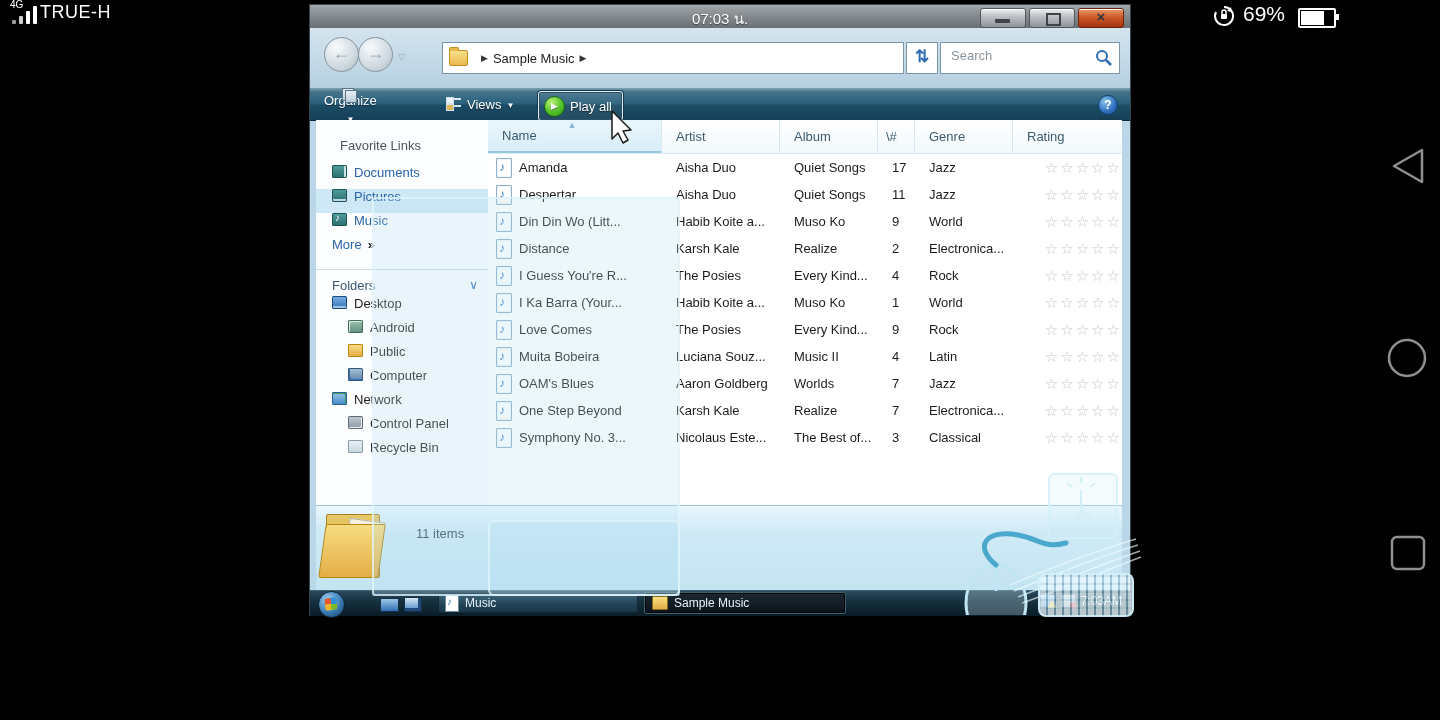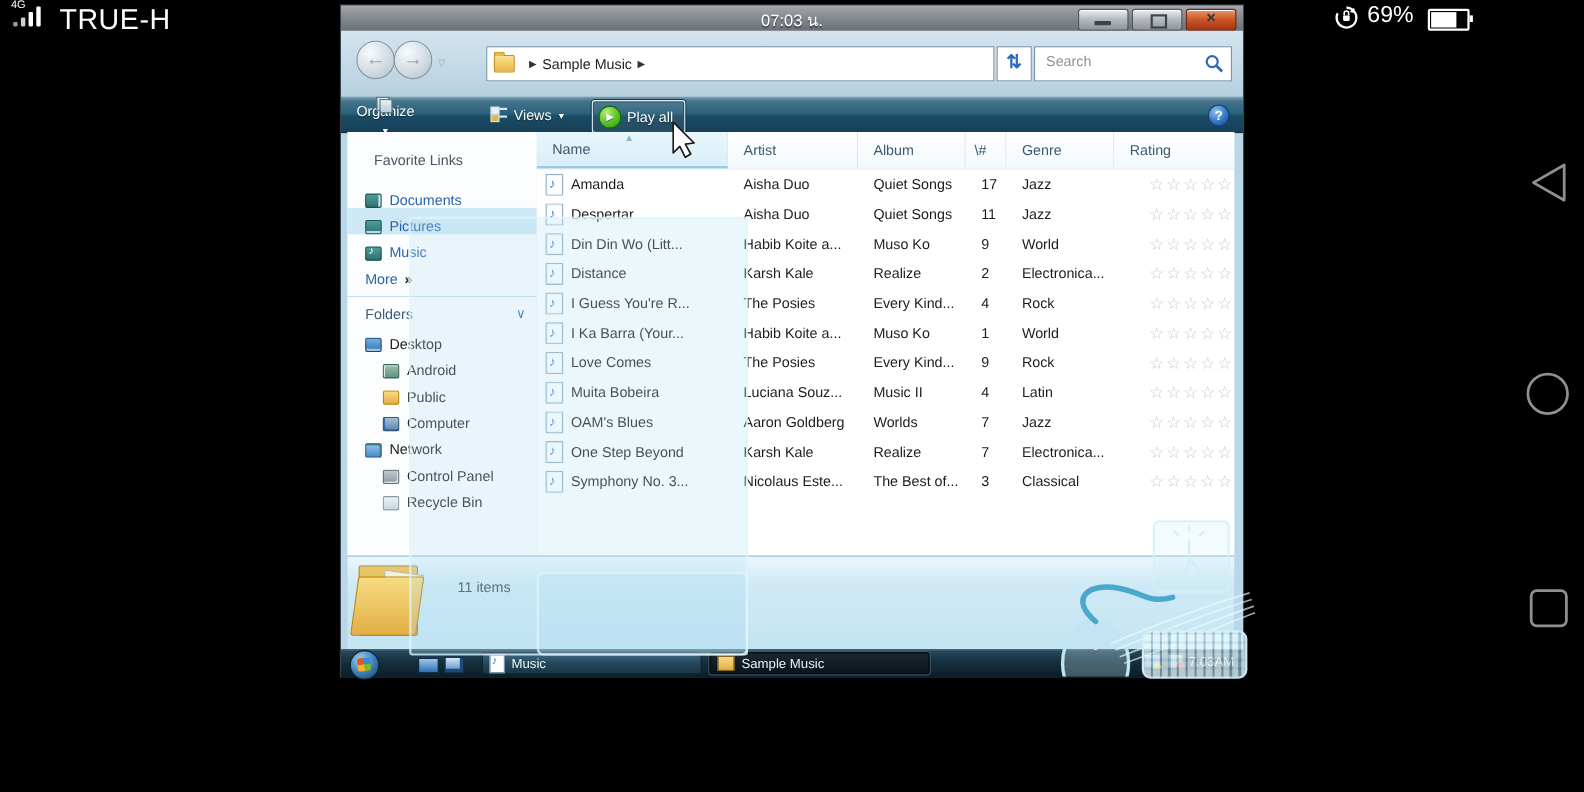--- a/index.html
+++ b/index.html
@@ -8,21 +8,21 @@
 
   
   .abar{position:absolute;left:0;top:0;width:1440px;height:30px;color:#fff;}
   .sig{position:absolute;left:12px;top:6px;width:34px;height:18px;}
   .sig i{position:absolute;bottom:0;width:4px;background:#fff;border-radius:1px;}
   .sig .b1{left:0;height:4px;background:#9a9a9a;}
   .sig .b2{left:7px;height:8px;background:#cfcfcf;}
   .sig .b3{left:14px;height:13px;}
   .sig .b4{left:21px;height:18px;}
   .sig .g4{position:absolute;left:-2px;top:-7px;font-size:10px;color:#fff;}
-  .carrier{position:absolute;left:54px;top:2px;font-size:26px;letter-spacing:.5px;}
+  .carrier{position:absolute;left:40px;top:2px;font-size:18px;letter-spacing:.5px;}
   .rotlock{position:absolute;left:1212px;top:4px;}
   .battpct{position:absolute;left:1243px;top:2px;font-size:21px;}
   .batt{position:absolute;left:1298px;top:8px;width:34px;height:16px;border:2px solid #fff;border-radius:2px;}
   .batt .lvl{position:absolute;left:1px;top:1px;bottom:1px;width:68%;background:#fff;}
   .batt .nub{position:absolute;right:-5px;top:4px;width:3px;height:6px;background:#fff;}
 
   
   .navbtn{position:absolute;}
 
   
@@ -88,21 +88,21 @@
   .helpbtn{position:absolute;right:12px;top:7px;width:18px;height:18px;border-radius:50%;
         background:radial-gradient(circle at 35% 30%,#8cc4ee,#2e6fc0 60%,#1c4f96);
         border:1px solid #14406e;color:#fff;font-size:12px;font-weight:bold;text-align:center;line-height:18px;}
 
   
   .content{position:absolute;left:6px;top:115px;width:806px;height:385px;background:#fff;}
   .sidebar{position:absolute;left:0;top:0;width:172px;height:385px;background:#fbfdfe;
         border-right:1px solid #d4e4ee;}
   .fav-header,.folders-header{color:#4a5560;padding:0 0 0 16px;}
   .fav-header{margin-top:18px;margin-bottom:12px;padding-left:24px;}
-  .srow{height:24px;display:flex;align-items:flex-end;padding-left:16px;color:#2a64a8;}
+  .srow{height:24px;display:flex;align-items:flex-start;padding-left:16px;color:#2a64a8;}
   .srow.hl{background:#cfe8f5;}
   .s-icon{width:15px;height:13px;border-radius:2px;margin-right:7px;flex:0 0 auto;position:relative;}
   .s-lbl{font-size:13px;}
   .more-row{color:#2a64a8;}
   .more-glyph{color:#222;font-weight:bold;margin-left:6px;}
   .side-divider{height:1px;background:#c9dde9;margin:8px 0 4px 0;}
   .folders-header{height:22px;display:flex;align-items:center;color:#3c5a78;position:relative;}
   .chev{position:absolute;right:10px;color:#2a6db5;font-size:12px;}
   .trow{color:#222;}
   .documents-icon{background:linear-gradient(#55a0a0,#2a6d6d);box-shadow:inset 0 0 0 1px #1d5252, inset -3px 0 0 #c9e4e4;}

